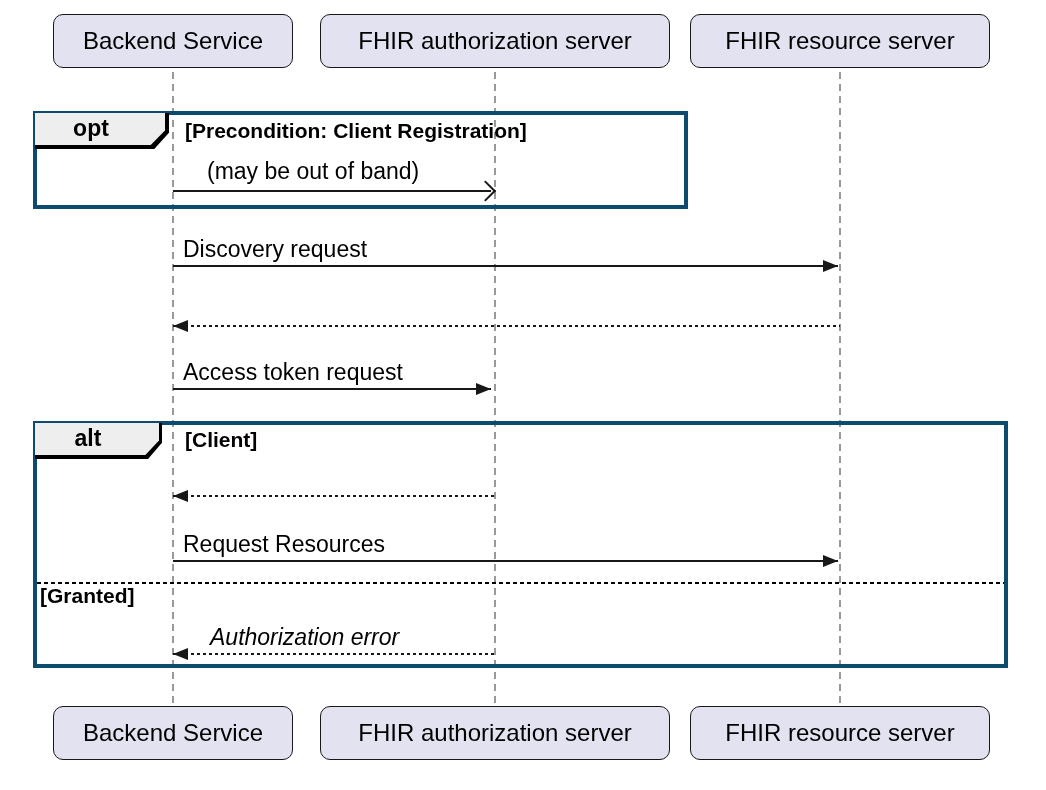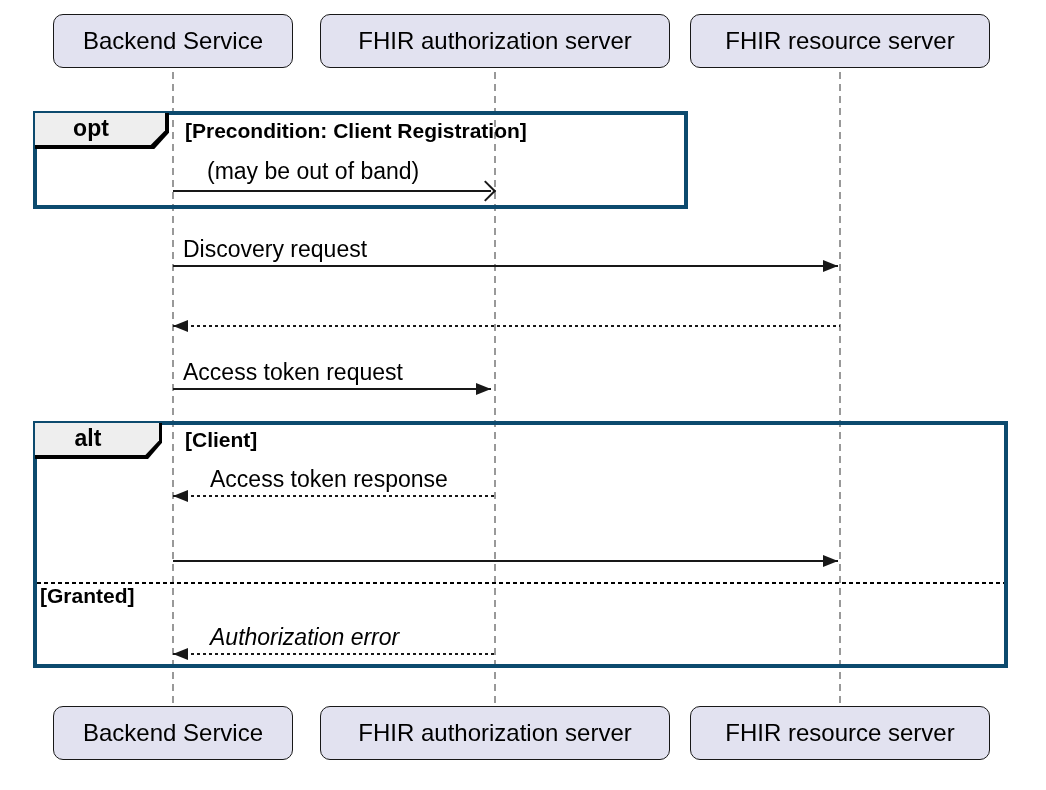--- a/index.html
+++ b/index.html
@@ -174,25 +174,25 @@
   <div class="fragment" style="left:33px; top:421px; width:975px; height:247px;">
     <div class="frag-tab" style="width:127px; height:36px;">
       <div class="frag-tab-inner" style="width:124px; height:32px;align-items:center;">
         <span class="frag-op">alt</span>
       </div>
     </div>
     <div class="alt-divider" style="left:0; right:0; top:157px;"></div>
   </div>
   <div class="guard" style="left:185px; top:428px;">[Client]</div>
 
-  <div class="msg-label" style="left:210px; top:466px;">Access token response</div>
   <div class="msg-line dotted" style="left:173px; top:495px; width:322px;">
     <div class="arrowhead-left"></div>
   </div>
 
+  <div class="msg-label" style="left:183px; top:531px;">Request Resources</div>
   <div class="msg-line" style="left:173px; top:560px; width:665px;">
     <div class="arrowhead-right"></div>
   </div>
 
   <div class="guard" style="left:40px; top:584px;">[Granted]</div>
 
   <div class="msg-label" style="left:210px; top:624px;font-style:italic;">Authorization error</div>
   <div class="msg-line dotted" style="left:173px; top:653px; width:322px;">
     <div class="arrowhead-left"></div>
   </div>

